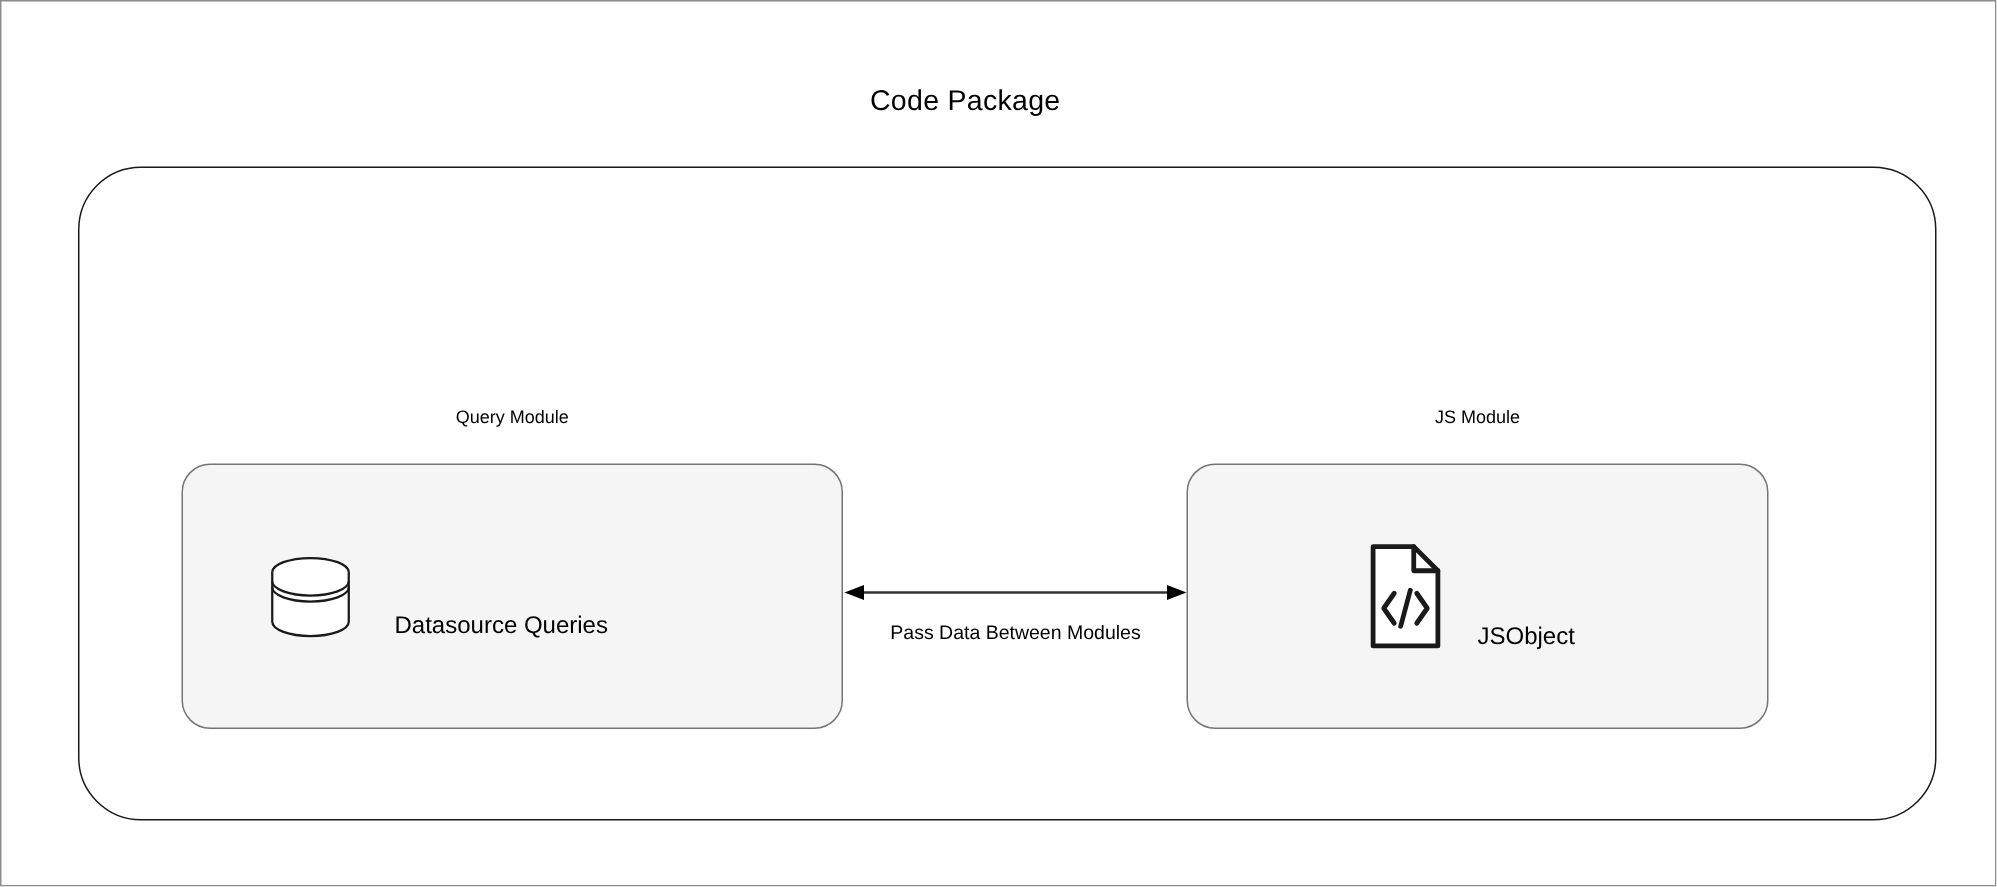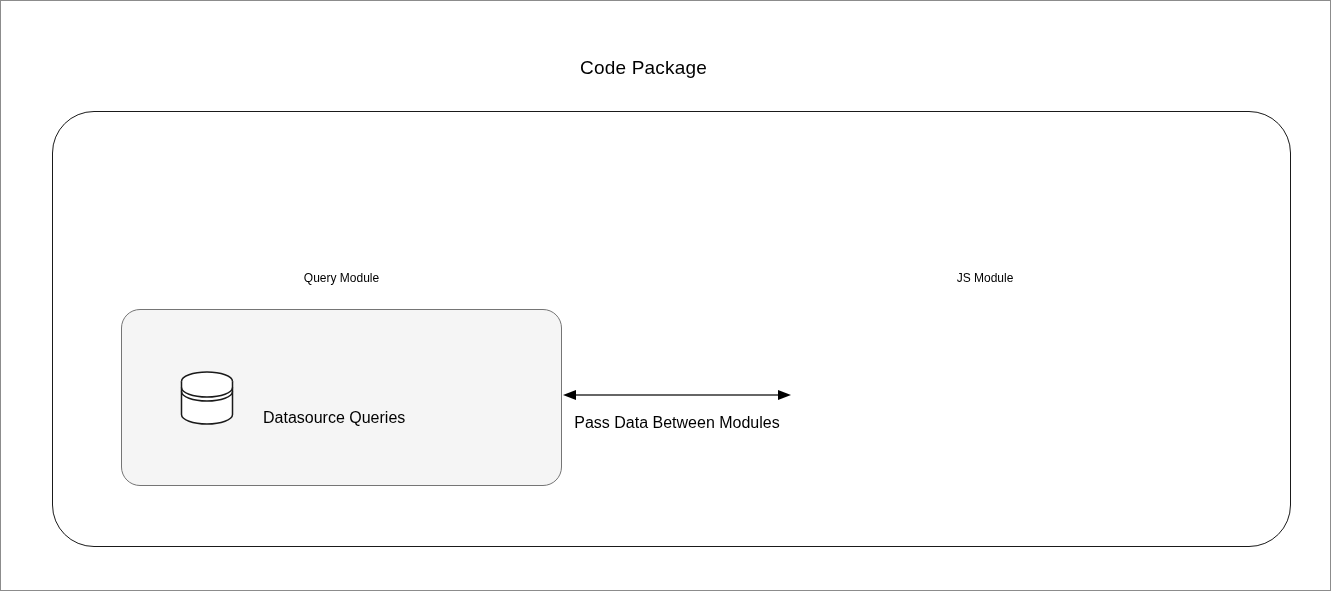--- a/index.html
+++ b/index.html
@@ -103,21 +103,21 @@
     top: 378px;
     width: 232px;
     height: 34px;
   }
   .connector-label {
     position: absolute;
     left: 560px;
     top: 413px;
     width: 232px;
     text-align: center;
-    font-size: 16px;
+    font-size: 13px;
     color: #000000;
     white-space: nowrap;
   }
 </style>
 </head>
 <body>
 
 <div id="canvas">
 
   <div class="diagram-title">Code Package</div>
@@ -136,20 +136,34 @@
             <path d="M2.5 22.5 A25.5 9.5 0 0 0 53.5 22.5" fill="none" stroke="#1a1a1a" stroke-width="1.5"></path>
           </svg>
         </span>
         <span class="node-label" id="datasource-queries-label">Datasource Queries</span>
       </div>
     </div>
   </div>
 
   <div class="module-group" id="js-module-group">
     <div class="module-title">JS Module</div>
+    <div class="module-box">
+      <div class="module-content" id="js-module-content">
+        <span class="icon-wrap">
+          <svg width="50" height="73" viewBox="0 0 50 73" aria-hidden="true">
+            <path d="M3.4 3.4 L30.5 3.4 L46.6 19.5 L46.6 69.6 L3.4 69.6 Z" fill="#ffffff" stroke="#1a1a1a" stroke-width="3.2" stroke-linejoin="round"></path>
+            <path d="M30.5 3.4 L30.5 19.5 L46.6 19.5" fill="none" stroke="#1a1a1a" stroke-width="3.2" stroke-linejoin="round" stroke-linecap="round"></path>
+            <path d="M17.5 34.5 L10.5 44.5 L17.5 54.5" fill="none" stroke="#1a1a1a" stroke-width="3.2" stroke-linecap="round" stroke-linejoin="round"></path>
+            <path d="M32.5 34.5 L39.5 44.5 L32.5 54.5" fill="none" stroke="#1a1a1a" stroke-width="3.2" stroke-linecap="round" stroke-linejoin="round"></path>
+            <path d="M28.2 32.5 L21.8 56.5" fill="none" stroke="#1a1a1a" stroke-width="3.2" stroke-linecap="round"></path>
+          </svg>
+        </span>
+        <span class="node-label" id="jsobject-label">JSObject</span>
+      </div>
+    </div>
   </div>
 
   <div class="connector">
     <svg width="232" height="34" viewBox="0 0 232 34" aria-hidden="true">
       <line x1="13" y1="16" x2="219" y2="16" stroke="#333333" stroke-width="1.6"></line>
       <polygon points="2,16 15,11 15,21" fill="#000000"></polygon>
       <polygon points="230,16 217,11 217,21" fill="#000000"></polygon>
     </svg>
   </div>
   <div class="connector-label">Pass Data Between Modules</div>

